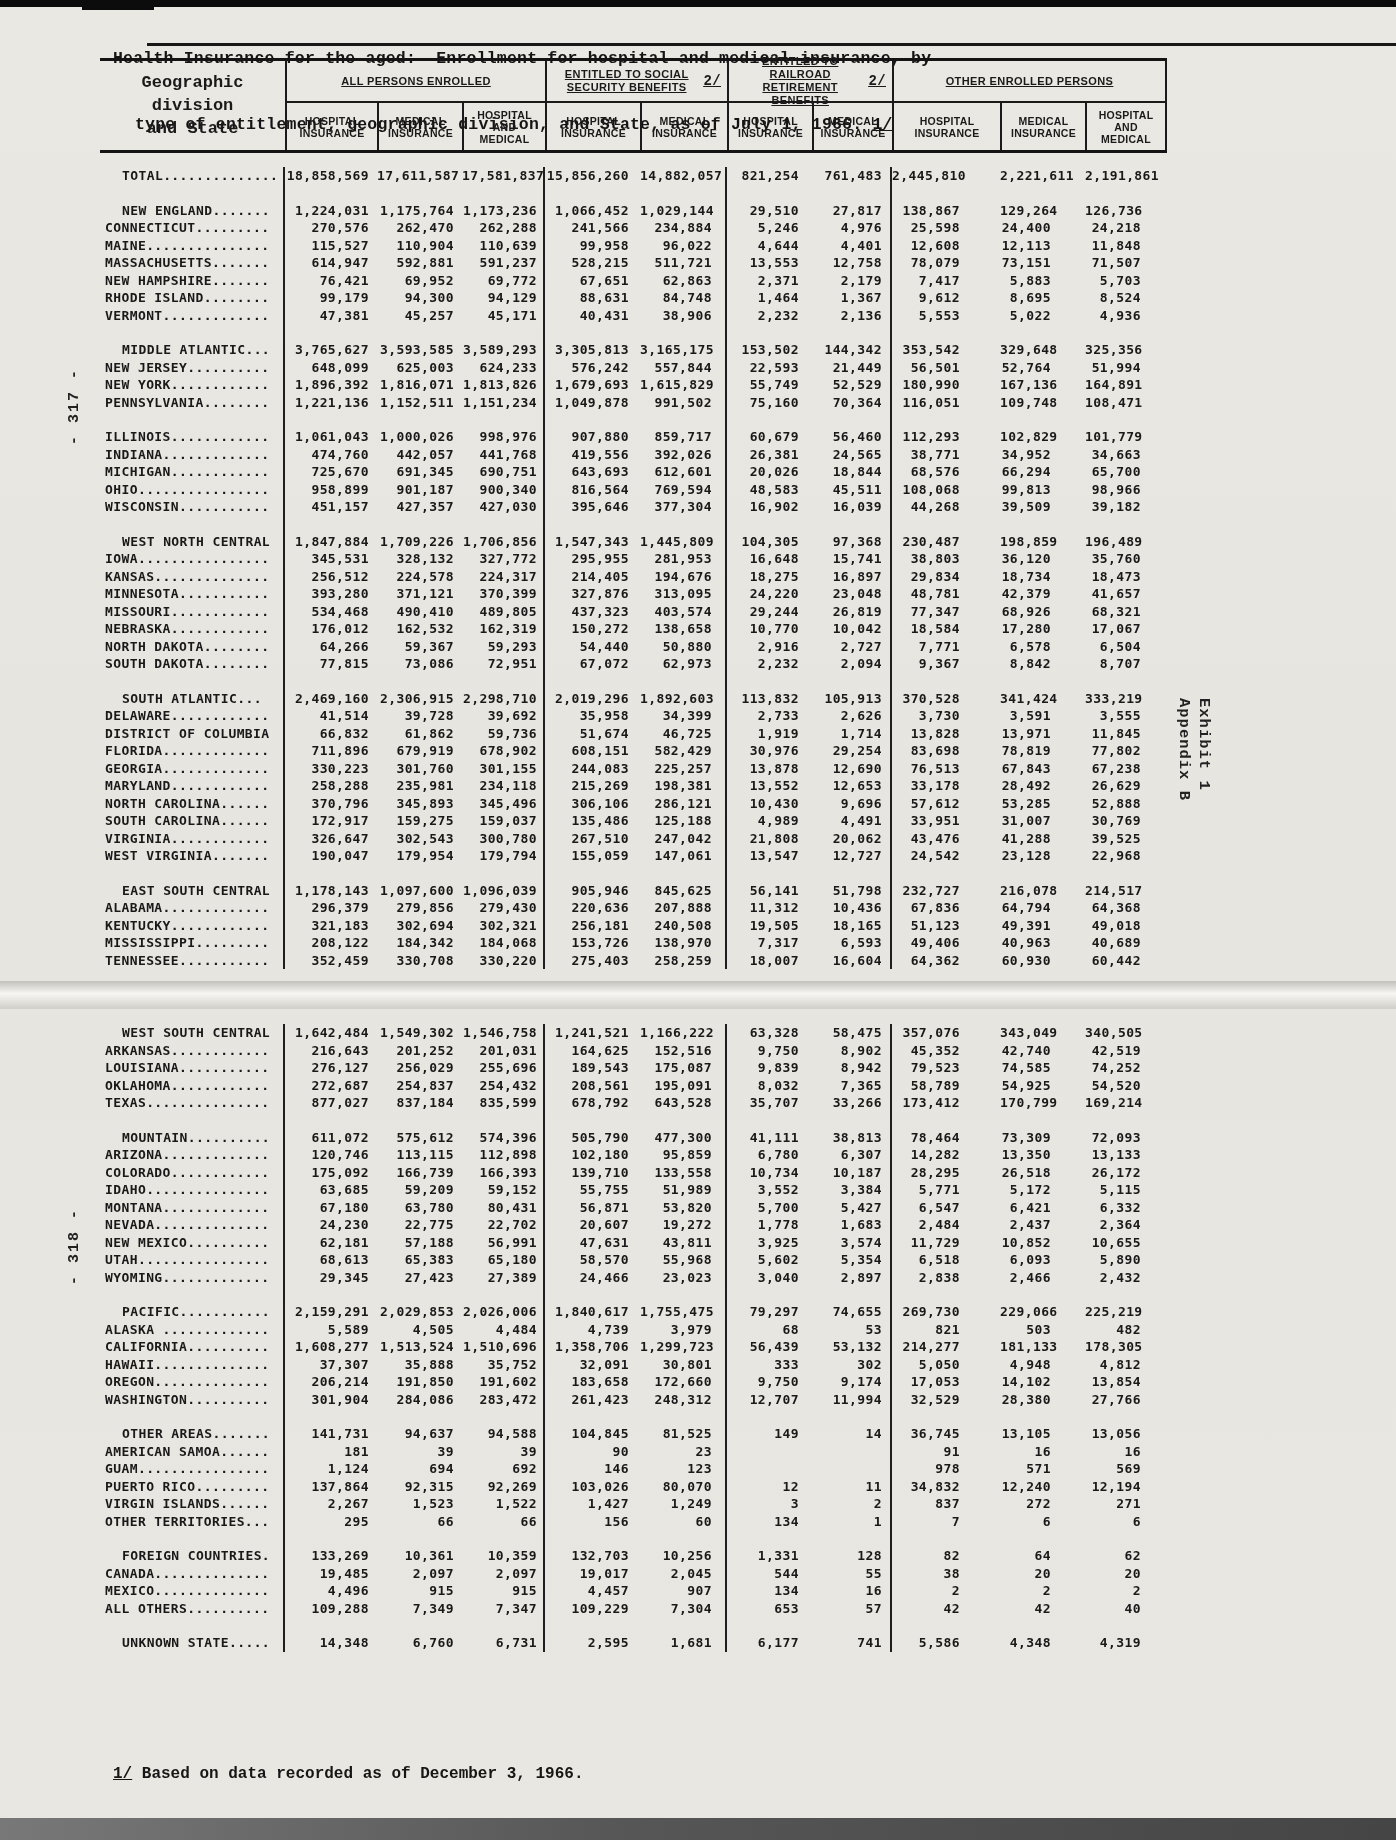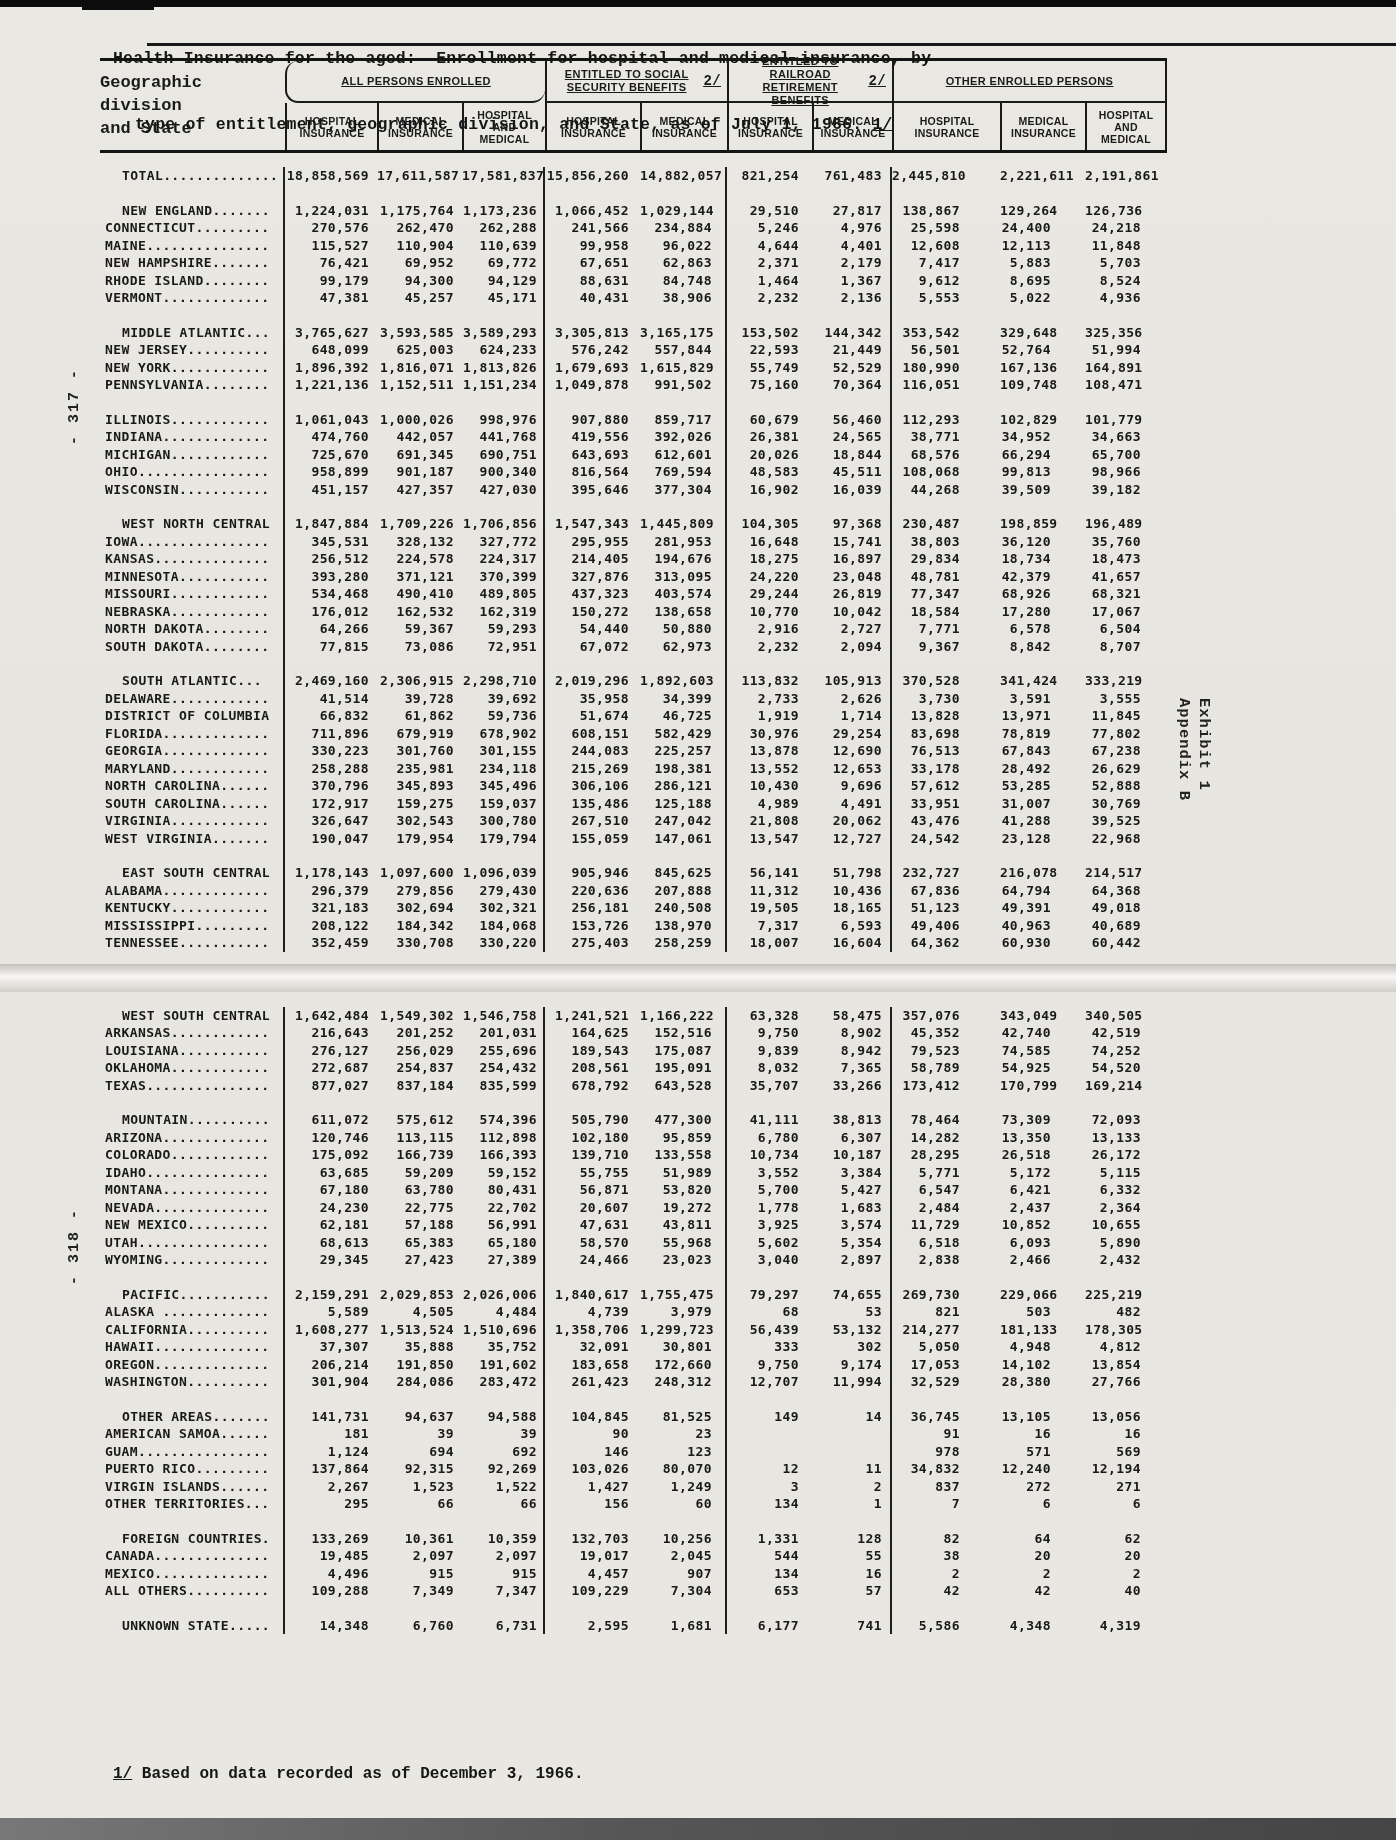--- a/index.html
+++ b/index.html
@@ -35,30 +35,30 @@
   
   .table-wrap { position:absolute; left:100px; top:58px; width:1067px; }
   .thead {
     display:grid;
     grid-template-columns:185px 92px 85px 83px 95px 87px 85px 80px 108px 85px 82px;
     grid-template-rows:42px 47px;
     border-top:3px solid #141414; border-bottom:3px solid #141414;
   }
   .stub {
     grid-row:1/3; grid-column:1; display:flex; flex-direction:column;
-    justify-content:center; align-items:flex-start;
+    justify-content:center; align-items:center;
     font-family:"Liberation Mono", monospace; font-weight:700; font-size:17px; line-height:23px;
   }
   .gh {
     grid-row:1; display:flex; align-items:center; justify-content:center; text-align:center;
     font-family:"Liberation Sans", sans-serif; font-weight:700; font-size:11px;
     letter-spacing:0.4px; line-height:13px; padding:0 6px;
     border-left:2px solid #1a1a1a; border-bottom:2px solid #1a1a1a;text-decoration:underline;
   }
-  .g1 { grid-column:2/5;border-radius:13px; } .g2 { grid-column:5/7; } .g3 { grid-column:7/9; } .g4 { grid-column:9/12; }
+  .g1 { grid-column:2/5; } .g2 { grid-column:5/7; } .g3 { grid-column:7/9; } .g4 { grid-column:9/12; }
   .fnb { font-family:"Liberation Mono", monospace; font-size:14px; text-decoration:underline; margin-left:3px; }
   .sub {
     grid-row:2; display:flex; align-items:center; justify-content:center; text-align:center;
     font-family:"Liberation Sans", sans-serif; font-weight:700; font-size:10.5px;
     line-height:12px; letter-spacing:0.3px; padding:16px 3px;
     border-left:2px solid #1a1a1a;
   }
   .rb { border-right:2px solid #1a1a1a;align-items:center; }
 
   .tbody { padding-top:14px; }
@@ -208,20 +208,33 @@
           <div class="c num n3 vr">110,639</div>
           <div class="c num n4">99,958</div>
           <div class="c num n5 vr">96,022</div>
           <div class="c num n6">4,644</div>
           <div class="c num n7 vr">4,401</div>
           <div class="c num n8">12,608</div>
           <div class="c num n9">12,113</div>
           <div class="c num n10">11,848</div>
         </div>
         <div class="row">
+          <div class="c lab vr">MASSACHUSETTS.......</div>
+          <div class="c num n1">614,947</div>
+          <div class="c num n2">592,881</div>
+          <div class="c num n3 vr">591,237</div>
+          <div class="c num n4">528,215</div>
+          <div class="c num n5 vr">511,721</div>
+          <div class="c num n6">13,553</div>
+          <div class="c num n7 vr">12,758</div>
+          <div class="c num n8">78,079</div>
+          <div class="c num n9">73,151</div>
+          <div class="c num n10">71,507</div>
+        </div>
+        <div class="row">
           <div class="c lab vr">NEW HAMPSHIRE.......</div>
           <div class="c num n1">76,421</div>
           <div class="c num n2">69,952</div>
           <div class="c num n3 vr">69,772</div>
           <div class="c num n4">67,651</div>
           <div class="c num n5 vr">62,863</div>
           <div class="c num n6">2,371</div>
           <div class="c num n7 vr">2,179</div>
           <div class="c num n8">7,417</div>
           <div class="c num n9">5,883</div>

